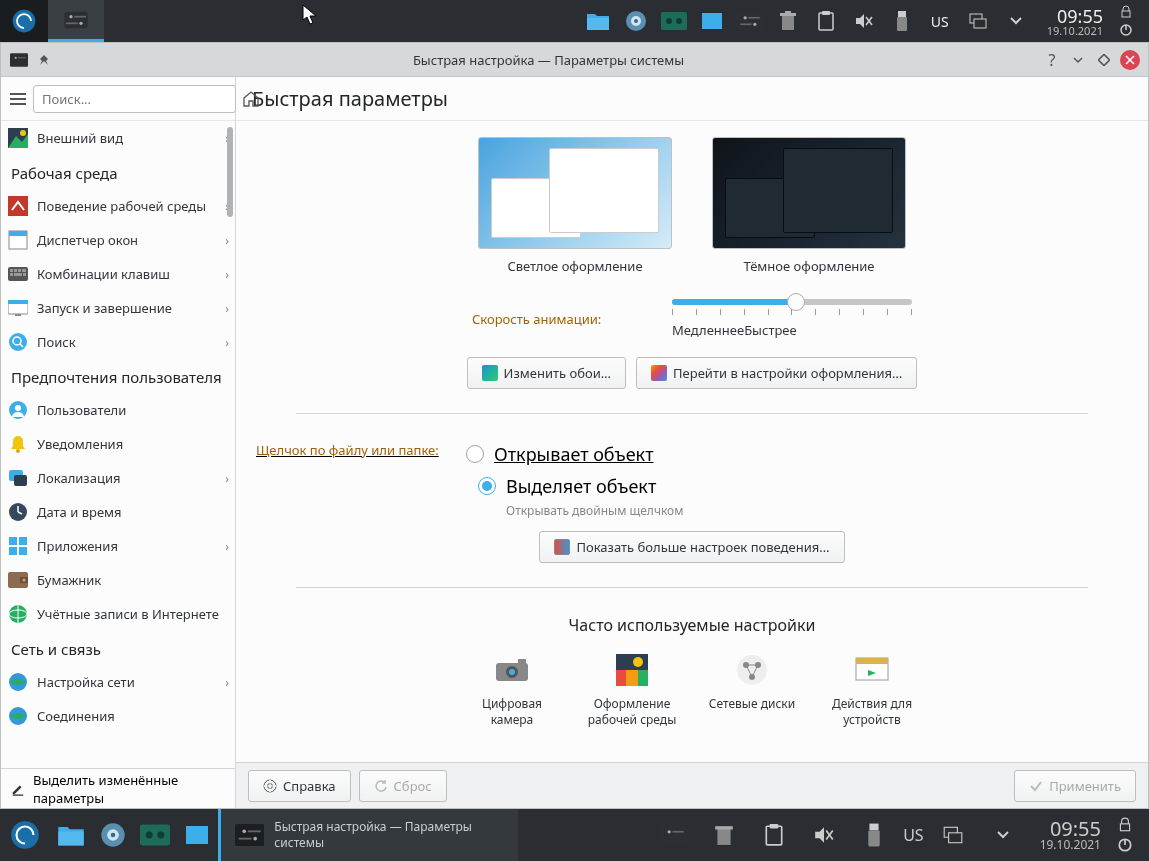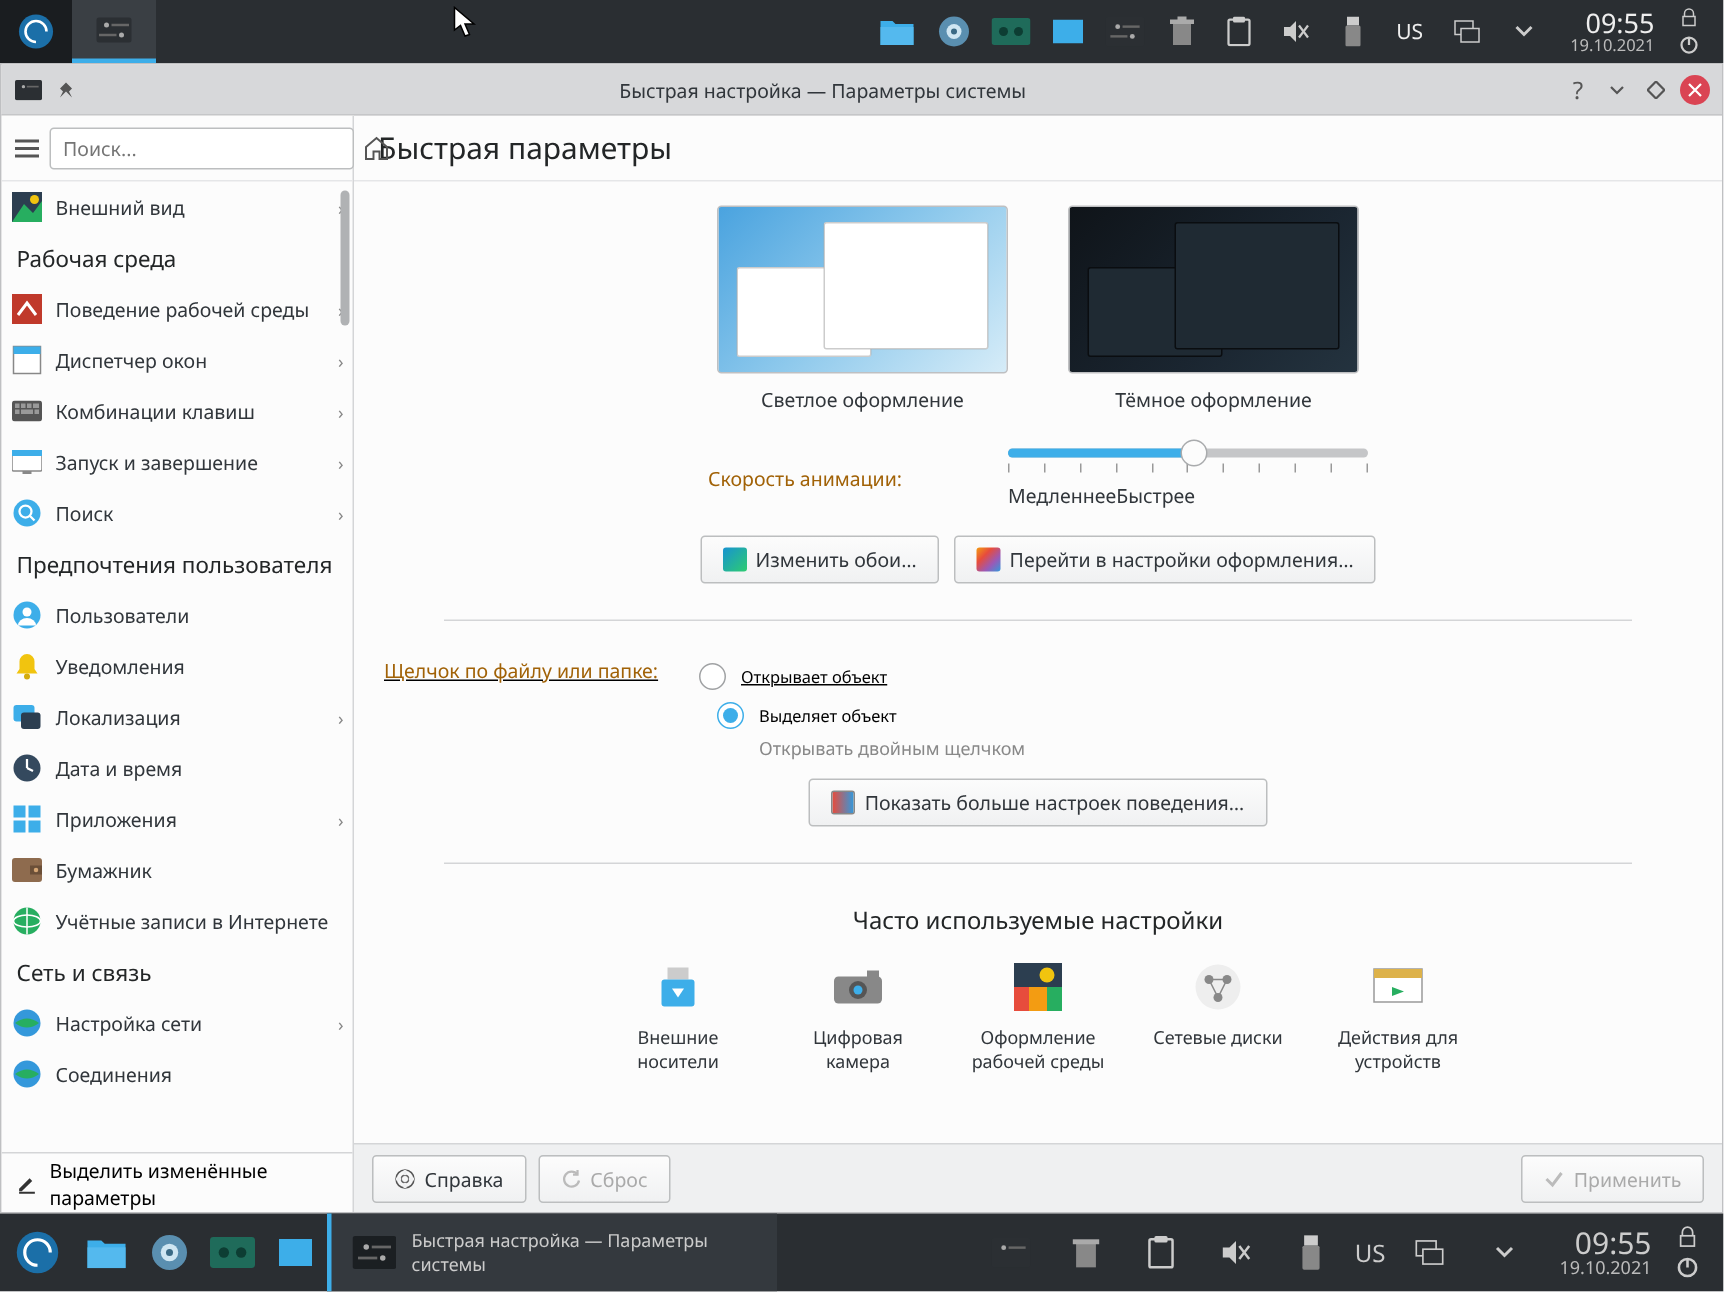--- a/index.html
+++ b/index.html
@@ -76,21 +76,21 @@
 
 .btn-row { display: flex; gap: 10px; justify-content: center; margin-top: 18px; }
 .btn { height: 32px; padding: 0 14px; border: 1px solid #bcbebf; border-radius: 3px; background: linear-gradient(#fcfcfc,#f0f1f2); font-size: 13px; display: flex; align-items: center; gap: 6px; cursor: pointer; color: #31363b; }
 .btn.disabled { color: #aaa; cursor: default; }
 .btn .bicon { width: 16px; height: 16px; border-radius: 2px; }
 .bicon.wall { background: linear-gradient(135deg,#1793d1,#2ecc71); }
 .bicon.theme { background: linear-gradient(135deg,#f39c12,#e74c3c,#9b59b6,#3498db); }
 .bicon.behav { background: linear-gradient(90deg,#e74c3c,#3498db); border:1px solid #888; }
 
 .radio-group { margin-left: 212px; }
-.radio-row { display: flex; align-items: center; gap: 10px; margin-top: 8px; font-size: 11px; }
+.radio-row { display: flex; align-items: center; gap: 10px; margin-top: 8px; font-size: 18px; }
 .radio { width: 18px; height: 18px; border: 1px solid #a0a2a4; border-radius: 9px; display: flex; align-items: center; justify-content: center; cursor: pointer; background:#fff;}
 .radio.checked { border-color: #3daee9; }
 .radio.checked::after { content: ''; width: 10px; height: 10px; background: #3daee9; border-radius: 5px; }
 .hint { font-size: 12px; color: #888; margin-left: 28px; margin-top: 4px; }
 
 .section-title { text-align: center; font-size: 16px; margin-top: 26px; color: #232627; }
 .freq { display: flex; gap: 30px; justify-content: center; margin-top: 14px; }
 .freq-item { width: 90px; text-align: center; cursor: pointer; }
 .freq-icon { width: 40px; height: 40px; margin: 0 auto 6px; display: flex; align-items: center; justify-content: center; border-radius: 4px; }
 .freq-label { font-size: 12px; color: #31363b; line-height: 1.3; }
@@ -546,30 +546,20 @@
               <span>Показать больше настроек поведения…</span>
             </div>
         </div>
 
         <div class="divider"></div>
 
         <div class="section-title">Часто используемые настройки</div>
         <div class="freq">
           <div class="freq-item">
               <div class="freq-icon">
-                <svg width="34" height="30" viewBox="0 0 34 30">
-                  <rect x="10" y="2" width="14" height="8" fill="#ccc"></rect>
-                  <rect x="6" y="10" width="22" height="18" rx="2" fill="#3daee9"></rect>
-                  <path d="M13 16 L21 16 L17 22 Z" fill="#fff"></path>
-                </svg>
-              </div>
-              <div class="freq-label">Внешние носители</div>
-            </div>
-          <div class="freq-item">
-              <div class="freq-icon">
                 <svg width="36" height="26" viewBox="0 0 36 26">
                   <rect x="2" y="6" width="32" height="18" rx="3" fill="#888"></rect>
                   <rect x="24" y="2" width="8" height="5" fill="#888"></rect>
                   <circle cx="18" cy="15" r="6" fill="#555"></circle>
                   <circle cx="18" cy="15" r="3" fill="#3daee9"></circle>
                 </svg>
               </div>
               <div class="freq-label">Цифровая камера</div>
             </div>
           <div class="freq-item">

